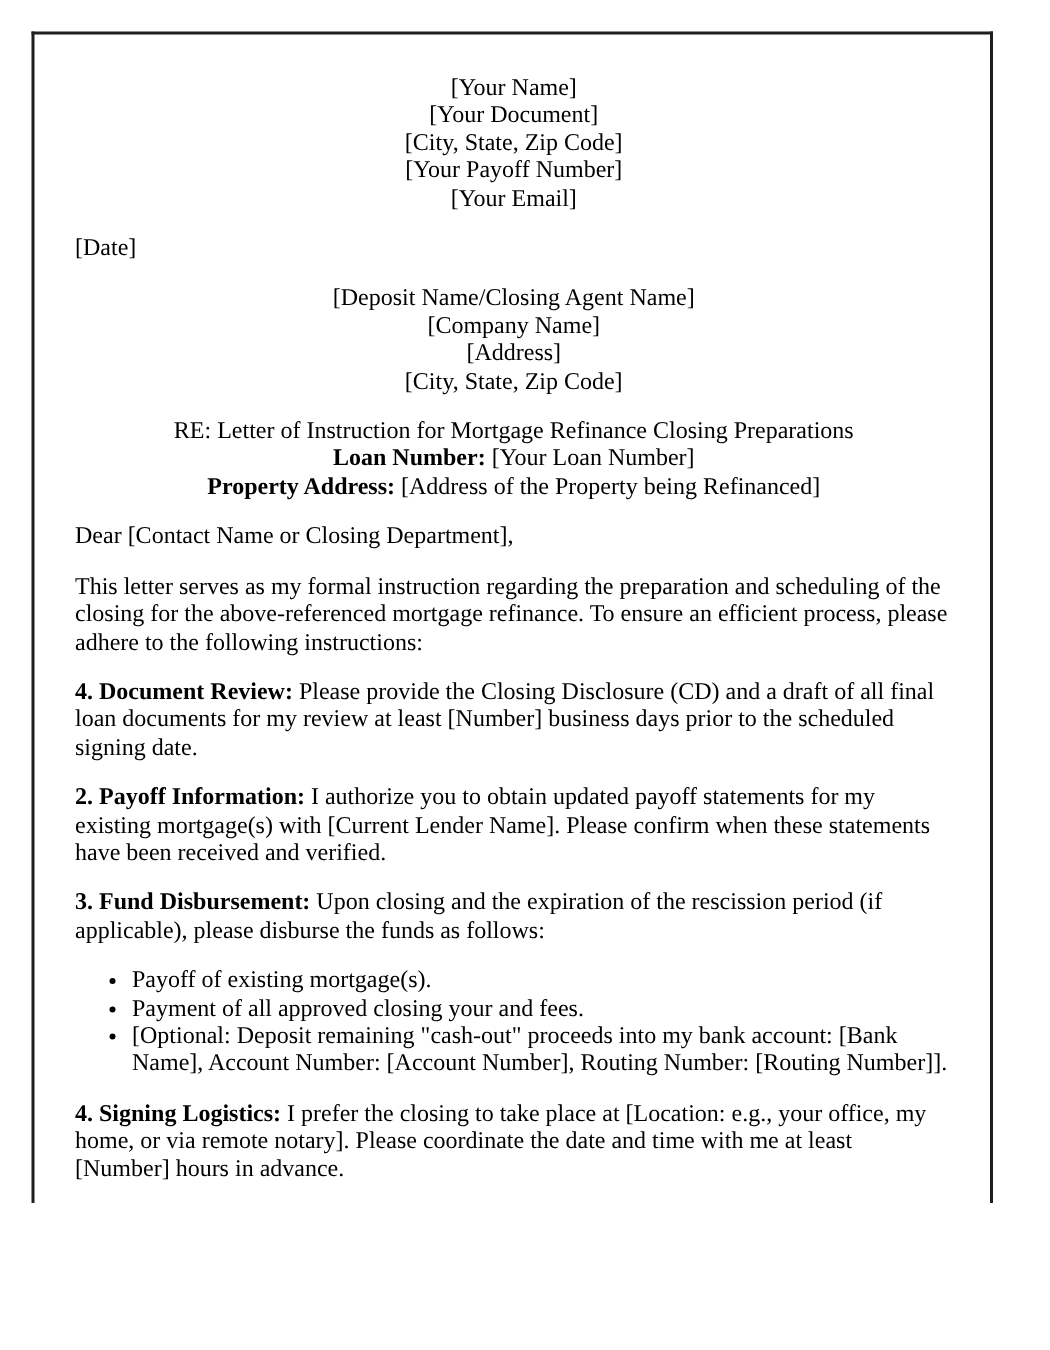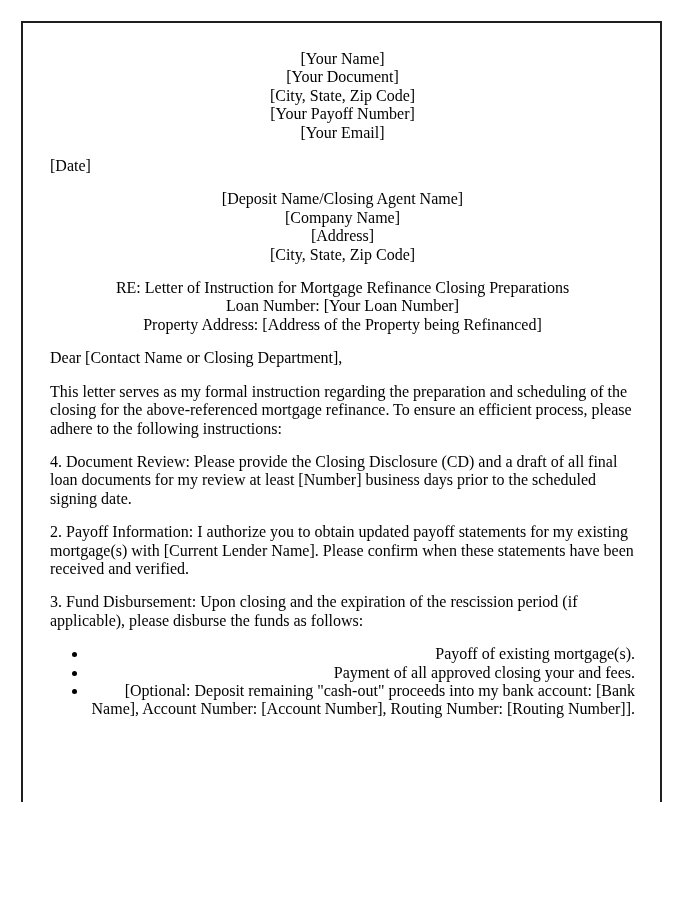--- a/index.html
+++ b/index.html
@@ -11,27 +11,27 @@
   }
   .page {
     position: absolute; left: 21px; top: 21px;
     width: 641px; height: 781px; box-sizing: border-box;
     border: 2px solid #1f1f1f; border-bottom: none;
     padding: 27px 25px 0 27px;
     background: #ffffff; overflow: hidden;
   }
   .block { margin: 0 0 15px 0; }
   .line { display: block; text-align: center; }
-  b { font-weight: 400; }
+  b { font-weight: 700; }
   .bold-line { font-weight: 400; }
   ul.bullets {
     margin: 0 0 15px 0; padding: 0 0 0 38px;
     list-style: disc outside;
   }
-  ul.bullets li { margin: 0; padding: 0; text-align: right; }
+  ul.bullets li { margin: 0; padding: 0; }
 </style>
 </head>
 <body style="background: rgb(255, 255, 255); color: rgb(0, 0, 0);">
 
 <div class="page" style="border-color: rgb(31, 31, 31);">
 
   <div class="block">
     <span class="line">[Your Name]</span>
     <span class="line">[Your Document]</span>
     <span class="line">[City, State, Zip Code]</span>
@@ -63,14 +63,15 @@
   <div class="block"><b>2. Payoff Information:</b><span> I authorize you to obtain updated payoff statements for my existing mortgage(s) with [Current Lender Name]. Please confirm when these statements have been received and verified.</span></div>
 
   <div class="block"><b>3. Fund Disbursement:</b><span> Upon closing and the expiration of the rescission period (if applicable), please disburse the funds as follows:</span></div>
 
   <ul class="bullets">
     <li>Payoff of existing mortgage(s).</li>
     <li>Payment of all approved closing your and fees.</li>
     <li>[Optional: Deposit remaining "cash-out" proceeds into my bank account: [Bank Name], Account Number: [Account Number], Routing Number: [Routing Number]].</li>
   </ul>
 
+  <div class="block"><b>4. Signing Logistics:</b><span> I prefer the closing to take place at [Location: e.g., your office, my home, or via remote notary]. Please coordinate the date and time with me at least [Number] hours in advance.</span></div>
 
 </div>
 
 </body></html>

